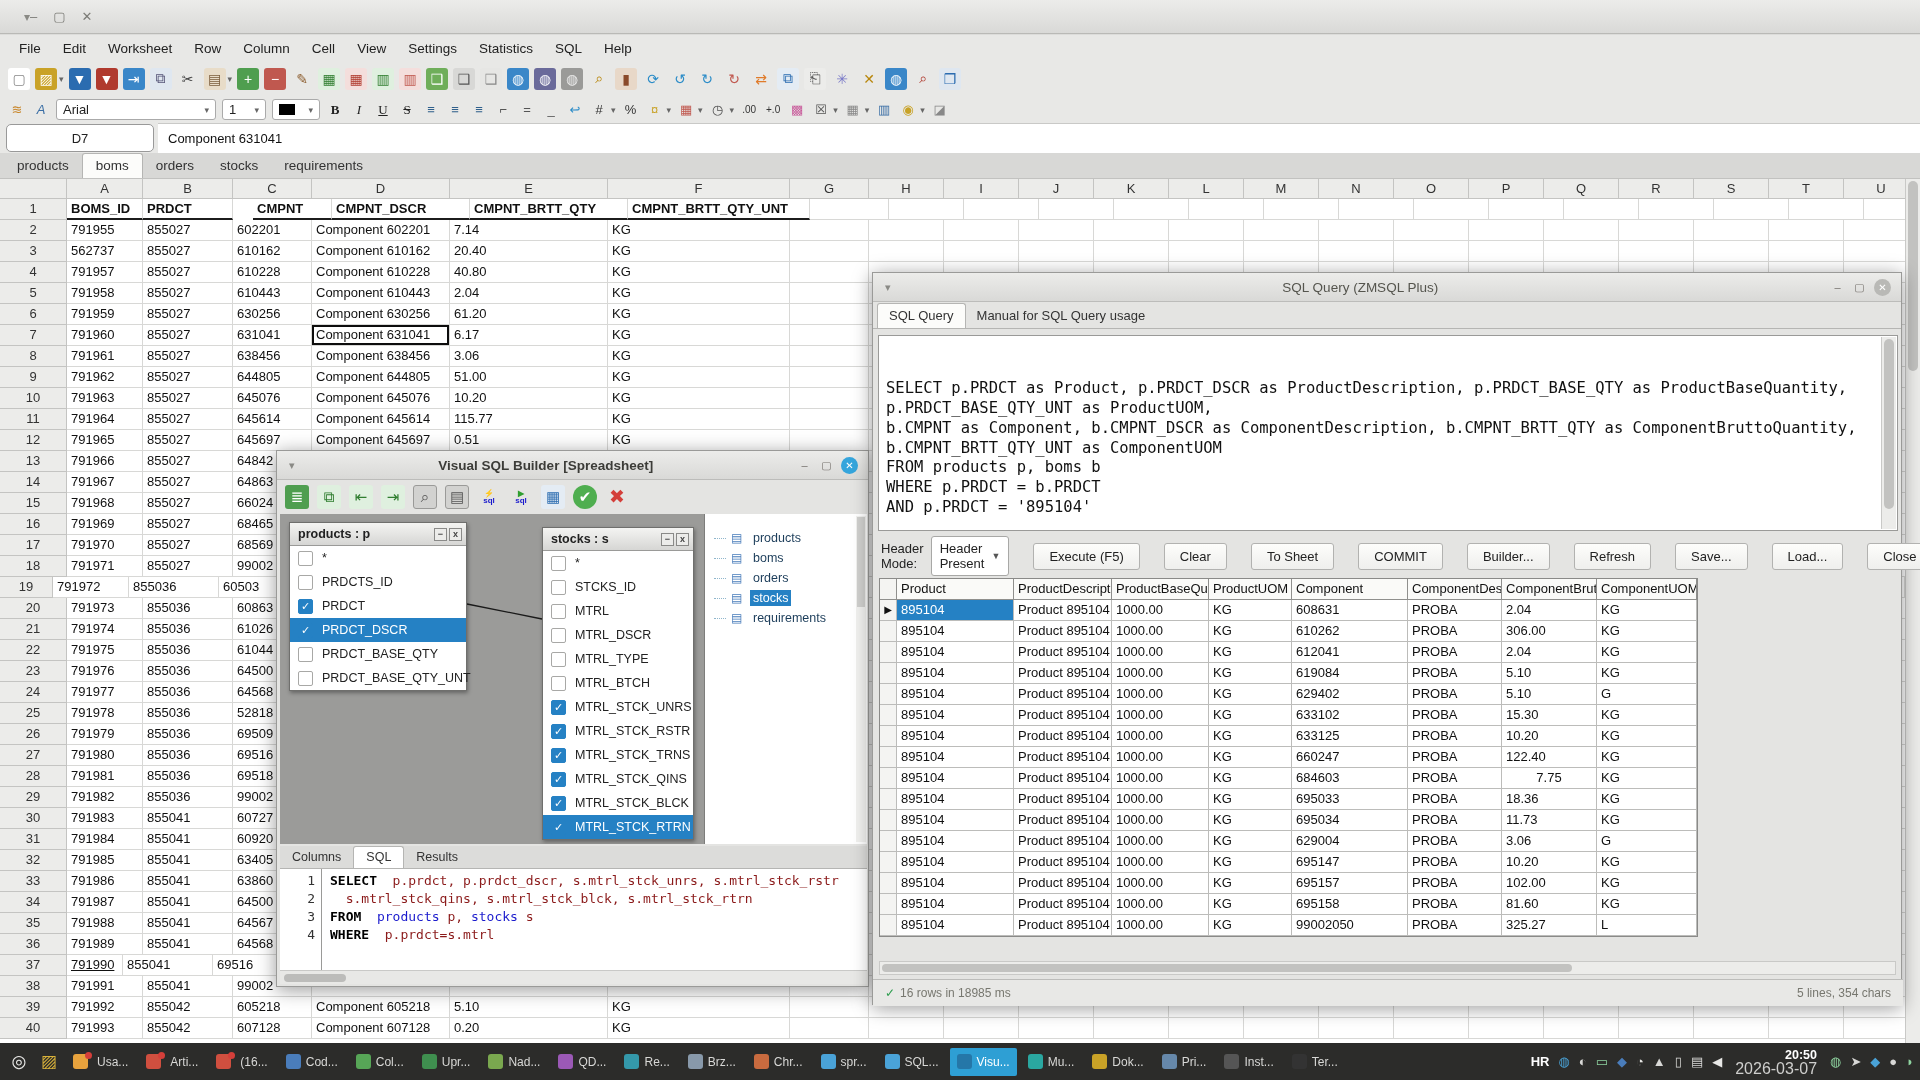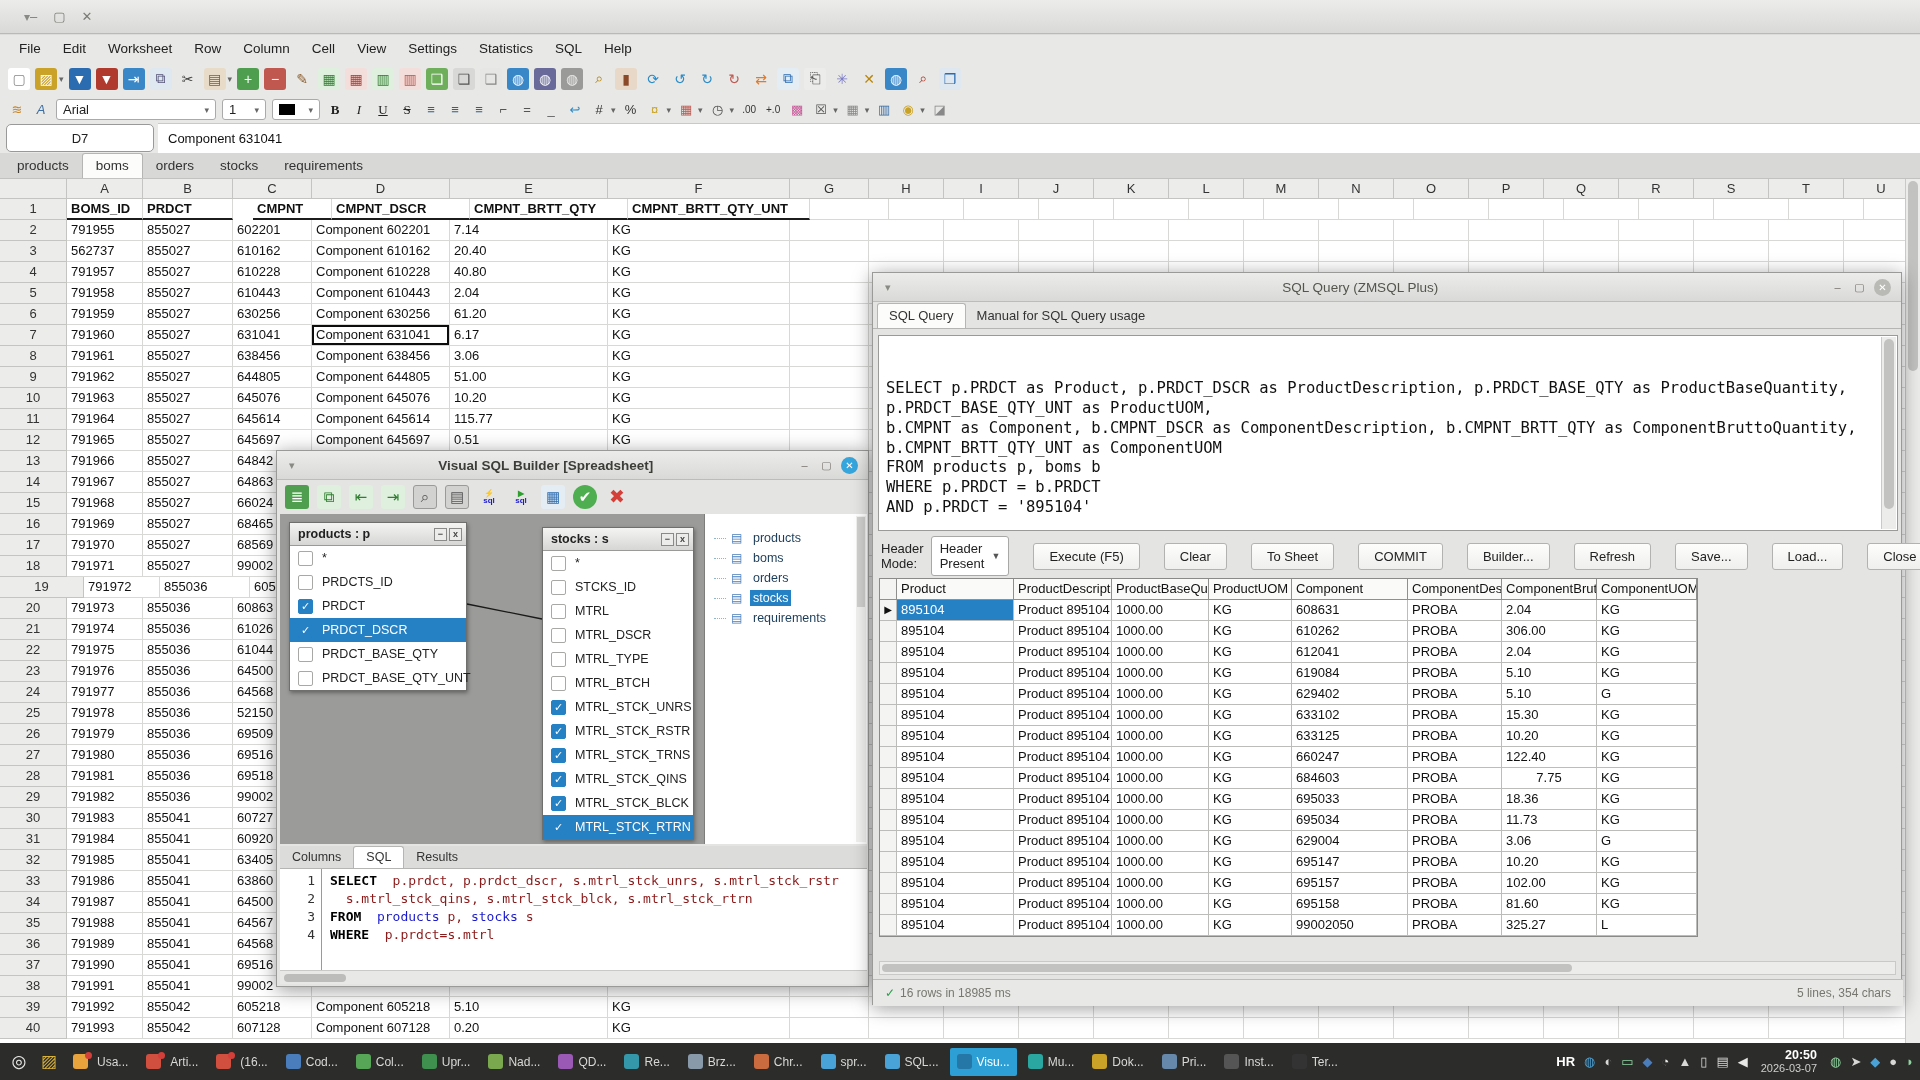--- a/index.html
+++ b/index.html
@@ -186,21 +186,21 @@
     overflow:hidden; }
   .tb-app.active { background:#2e9fd4; color:#fff; }
   .tb-ico { width:15px; height:15px; border-radius:3px; flex:0 0 auto; }
   .badge { width:7px; height:7px; border-radius:50%; background:#d43f3a; flex:0 0 auto;
     margin-left:-8px; margin-top:-12px; }
   #tray { margin-left:auto; display:flex; align-items:center; gap:9px; color:#e8e8e6; }
   #tray .kbd { font-size:13px; font-weight:bold; color:#fff; }
   .tray-ico { font-size:13px; line-height:13px; }
   #clock { text-align:right; line-height:13px; margin:0 4px; }
   #clock .tm { font-size:12.5px; font-weight:bold; color:#fff; }
-  #clock .dt { font-size:11px; color:#cfcfcd; }
+  #clock .dt { font-size:16px; color:#cfcfcd; }
 </style>
 </head>
 <body>
 
 <div id="titlebar">
   <span class="chev">▾</span>
   <span class="winbtns">
     <span>–</span>
     <span>▢</span>
     <span>✕</span>
@@ -767,21 +767,21 @@
       <div class="scell" style="width: 75px;"></div>
       <div class="scell" style="width: 75px;"></div>
       <div class="scell" style="width: 75px;"></div>
       <div class="scell" style="width: 75px;"></div>
       <div class="scell" style="width: 75px;"></div>
       <div class="scell" style="width: 75px;"></div>
       <div class="scell" style="width: 75px;"></div>
       <div class="scell" style="width: 75px;"></div>
     </div>
     <div class="srow">
-      <div class="scell rowno" style="width: 84px;">19</div>
+      <div class="scell rowno" style="width: 53px;">19</div>
       <div class="scell" style="width: 76px;">791972</div>
       <div class="scell" style="width: 90px;">855036</div>
       <div class="scell" style="width: 79px;">60503</div>
       <div class="scell" style="width: 138px;"></div>
       <div class="scell" style="width: 158px;"></div>
       <div class="scell" style="width: 182px;"></div>
       <div class="scell" style="width: 79px;"></div>
       <div class="scell" style="width: 75px;"></div>
       <div class="scell" style="width: 75px;"></div>
       <div class="scell" style="width: 75px;"></div>
@@ -914,21 +914,21 @@
       <div class="scell" style="width: 75px;"></div>
       <div class="scell" style="width: 75px;"></div>
       <div class="scell" style="width: 75px;"></div>
       <div class="scell" style="width: 75px;"></div>
       <div class="scell" style="width: 75px;"></div>
     </div>
     <div class="srow">
       <div class="scell rowno" style="width: 67px;">25</div>
       <div class="scell" style="width: 76px;">791978</div>
       <div class="scell" style="width: 90px;">855036</div>
-      <div class="scell" style="width: 79px;">52150</div>
+      <div class="scell" style="width: 79px;">52818</div>
       <div class="scell" style="width: 138px;"></div>
       <div class="scell" style="width: 158px;"></div>
       <div class="scell" style="width: 182px;"></div>
       <div class="scell" style="width: 79px;"></div>
       <div class="scell" style="width: 75px;"></div>
       <div class="scell" style="width: 75px;"></div>
       <div class="scell" style="width: 75px;"></div>
       <div class="scell" style="width: 75px;"></div>
       <div class="scell" style="width: 75px;"></div>
       <div class="scell" style="width: 75px;"></div>
@@ -1200,21 +1200,21 @@
       <div class="scell" style="width: 75px;"></div>
       <div class="scell" style="width: 75px;"></div>
       <div class="scell" style="width: 75px;"></div>
       <div class="scell" style="width: 75px;"></div>
       <div class="scell" style="width: 75px;"></div>
       <div class="scell" style="width: 75px;"></div>
       <div class="scell" style="width: 75px;"></div>
     </div>
     <div class="srow">
       <div class="scell rowno" style="width: 67px;">37</div>
-      <div class="scell" style="width: 76px;">791990</div>
+      <div class="scell" style="width: 56px; text-decoration: underline;">791990</div>
       <div class="scell" style="width: 90px;">855041</div>
       <div class="scell" style="width: 79px;">69516</div>
       <div class="scell" style="width: 138px;"></div>
       <div class="scell" style="width: 158px;"></div>
       <div class="scell" style="width: 182px;"></div>
       <div class="scell" style="width: 79px;"></div>
       <div class="scell" style="width: 75px;"></div>
       <div class="scell" style="width: 75px;"></div>
       <div class="scell" style="width: 75px;"></div>
       <div class="scell" style="width: 75px;"></div>

